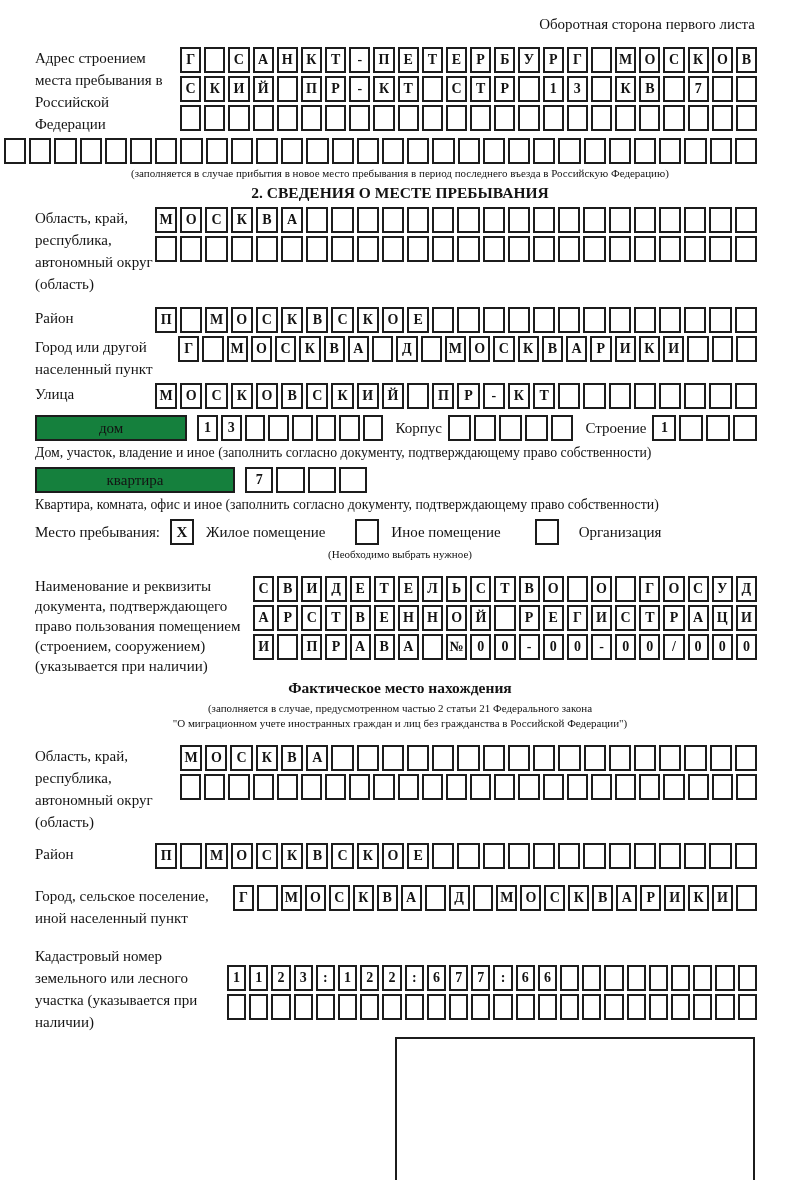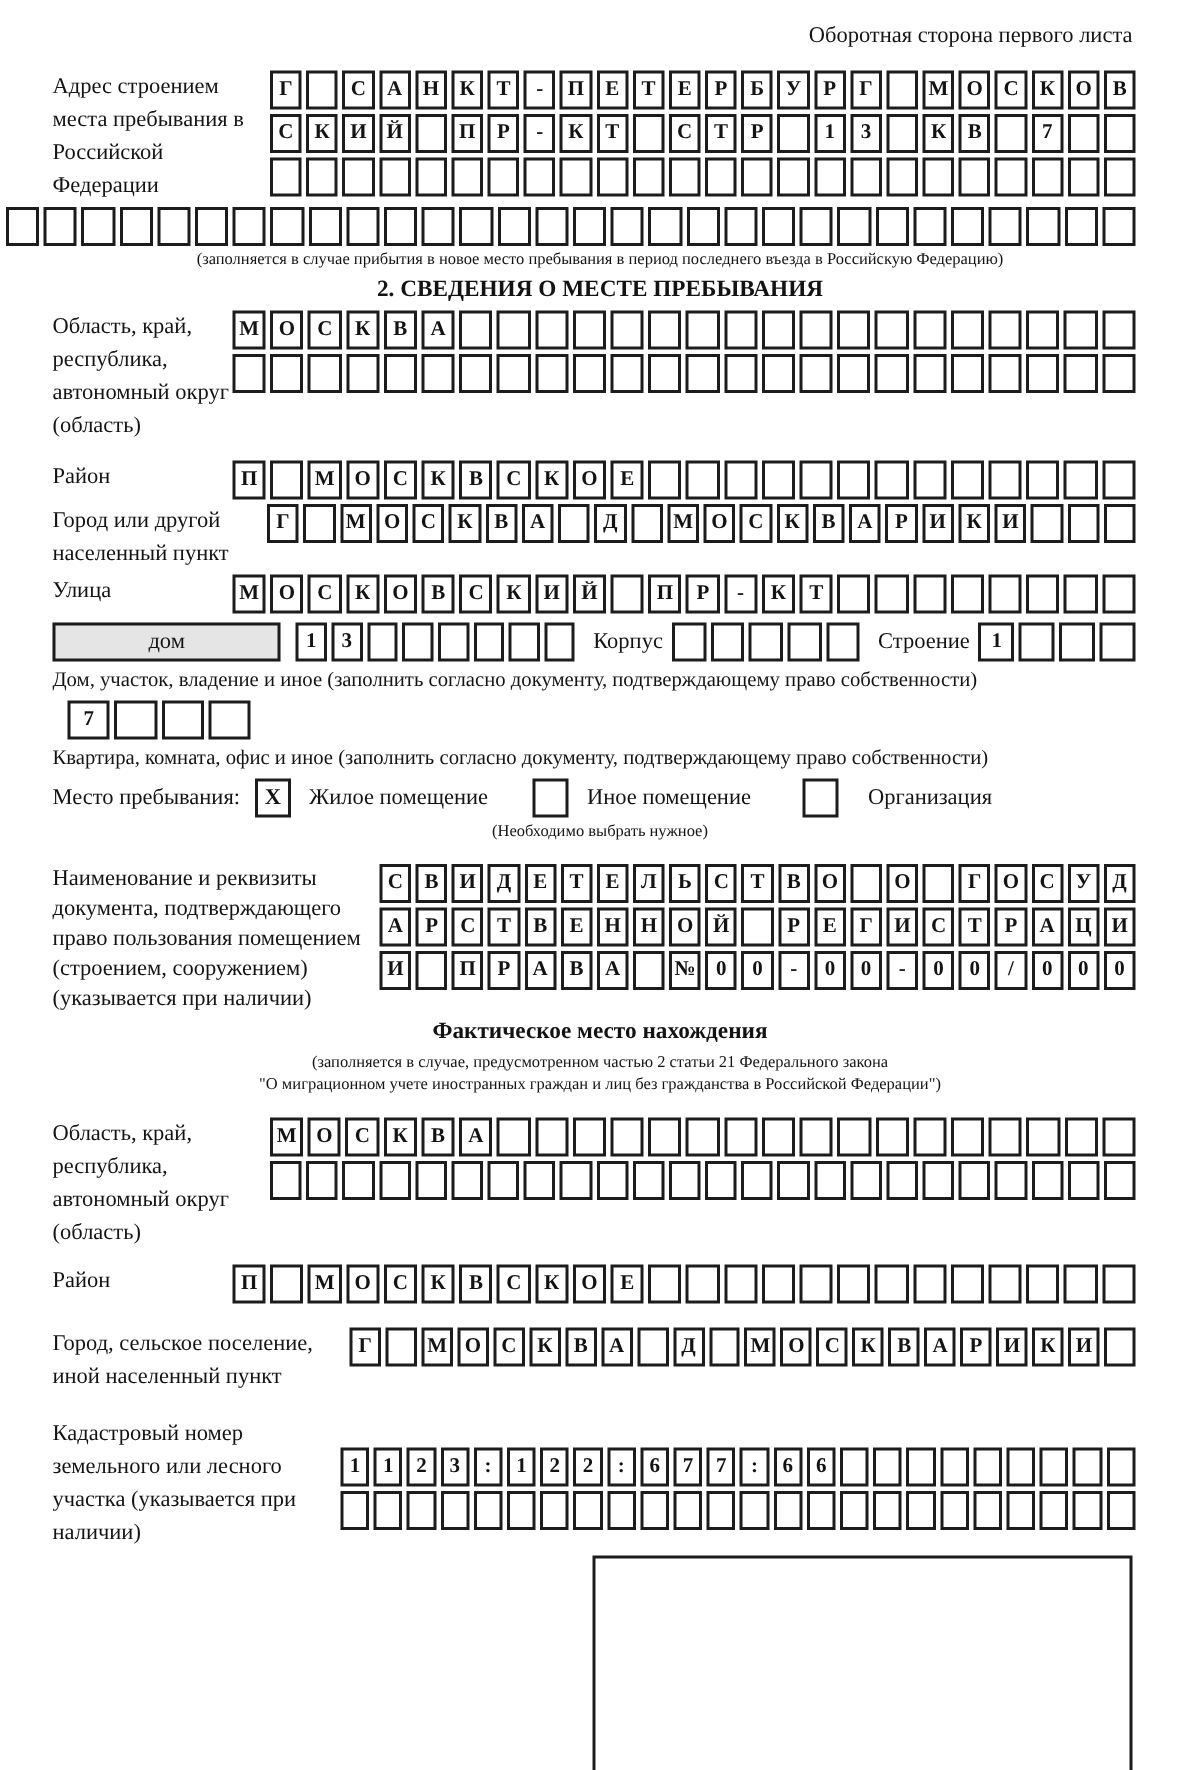--- a/index.html
+++ b/index.html
@@ -16,21 +16,21 @@
     flex:1 1 0;min-width:0;height:26px;border:2px solid #1c1c1c;box-sizing:border-box;
     display:flex;align-items:center;justify-content:center;
     font-size:14px;font-weight:600;background:#fff;
   }
   .w120{width:120px}.w143{width:143px}.w145{width:145px}.w198{width:198px}.w192{width:192px}.w218{width:218px}
   .fullrow{margin:3px 43px 0 4px;}
   .caption{margin-top:3px;text-align:center;font-size:11px;}
   .caption-left{margin:4px 30px 0 35px;font-size:13.8px;}
   .sec-title{margin-top:5px;text-align:center;font-weight:bold;font-size:15.5px;}
   .named-box{
-    height:26px;border:2px solid #1c1c1c;box-sizing:border-box;background:#e5e5e5;
+    height:26px;border:2px solid #1c1c1c;box-sizing:border-box;background:#15803d;
     display:flex;align-items:center;justify-content:center;font-size:15px;font-family:Liberation Serif, serif;
   }
   .house-row,.apt-row{display:flex;align-items:center;margin:6px 43px 0 35px;}
   .house-box{width:160px;}
   .house-cells{width:196px;margin-left:10px;}
   .inline-lbl{font-size:15px;white-space:nowrap;}
   .korpus-cells{width:132px;margin-left:6px;}
   .stroenie-cells{width:110px;margin-left:6px;}
   .ml10{margin-left:10px}.ml12{margin-left:12px}
   .apt-box{width:200px;}
@@ -350,20 +350,21 @@
     <div class="cellrow stroenie-cells">
         <span class="cell">1</span>
         <span class="cell"></span>
         <span class="cell"></span>
         <span class="cell"></span>
       </div>
   </div>
   <div class="caption-left">Дом, участок, владение и иное (заполнить согласно документу, подтверждающему право собственности)</div>
 
   <div class="apt-row">
+    <div class="named-box apt-box">квартира</div>
     <div class="cellrow apt-cells">
         <span class="cell">7</span>
         <span class="cell"></span>
         <span class="cell"></span>
         <span class="cell"></span>
       </div>
   </div>
   <div class="caption-left">Квартира, комната, офис и иное (заполнить согласно документу, подтверждающему право собственности)</div>
 
   <div class="stay-row">

